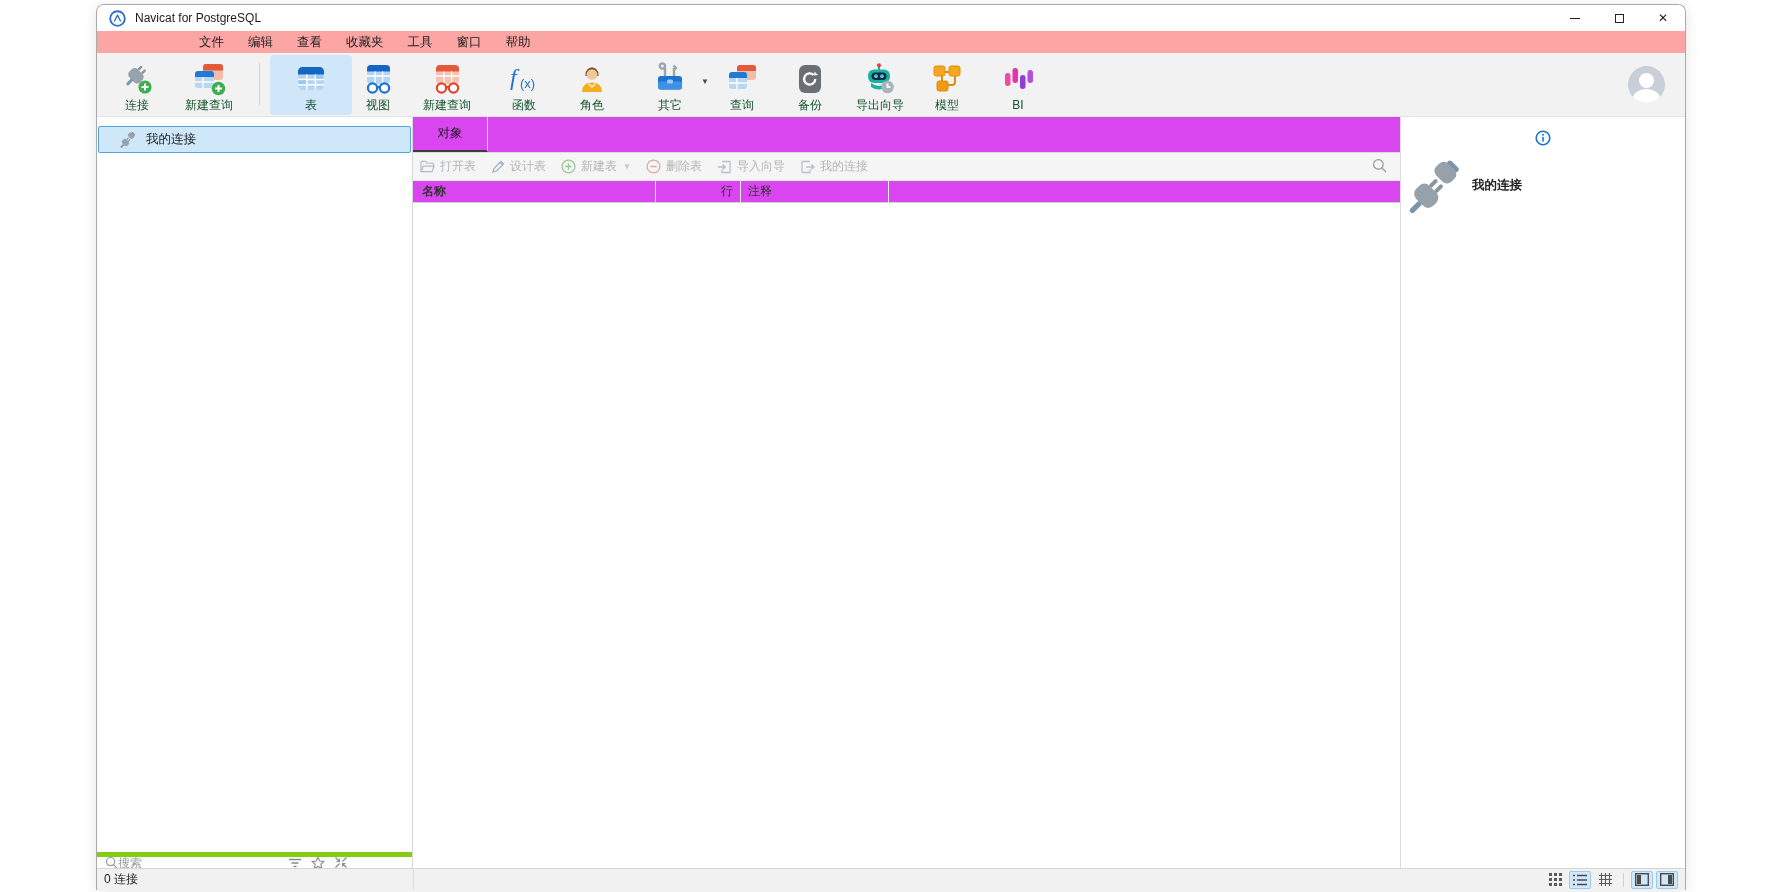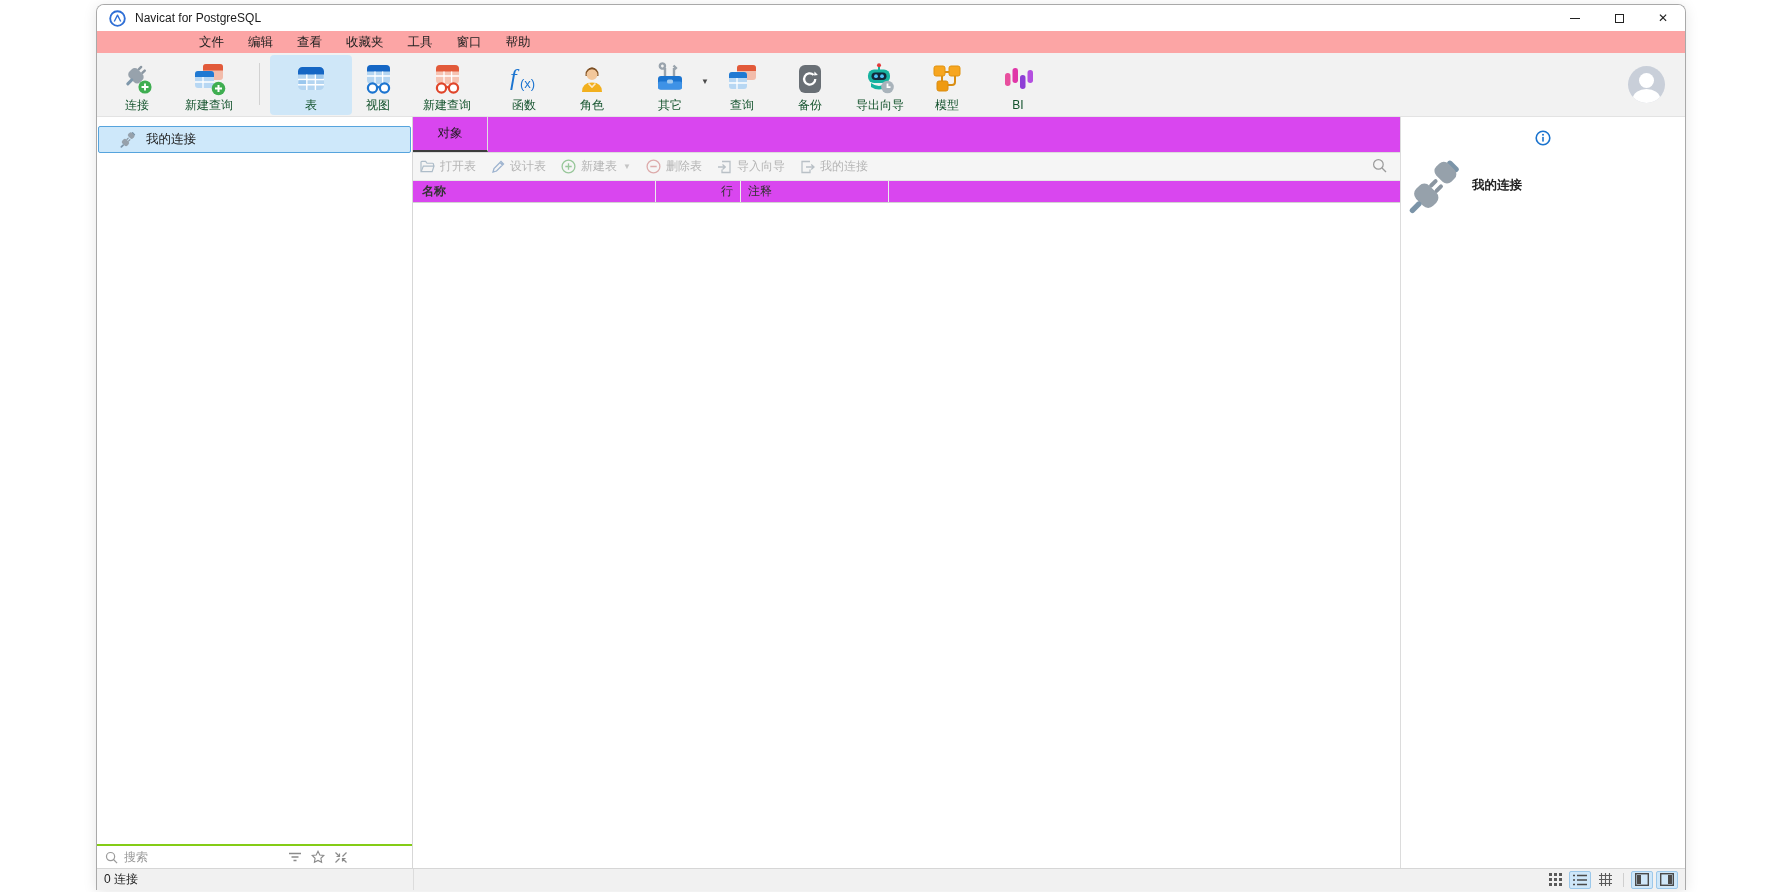--- a/index.html
+++ b/index.html
@@ -39,21 +39,21 @@
             background:#c9cfd9; overflow:hidden; }
   .avatar .head { position:absolute; left:11px; top:7px; width:15px; height:15px; border-radius:50%; background:#fff; }
   .avatar .body { position:absolute; left:5px; top:23px; width:27px; height:18px; border-radius:50%; background:#fff; }
   
   .content { flex:1; display:flex; min-height:0; }
   .sidebar { width:316px; flex:none; border-right:1px solid #d7d7d7; display:flex; flex-direction:column; background:#fff; }
   .conn-item { margin:9px 1px 0 1px; height:27px; display:flex; align-items:center; gap:9px;
                padding-left:21px; font-size:12.5px; color:#1a1a1a;
                background:#cee8fa; border:1px solid #56a4dd; border-radius:2px; }
   .sidebar-fill { flex:1; }
-  .sidebar-search { height:24px; border-top:2px solid #84cc16; display:flex; align-items:center; padding:0 8px; gap:6px; }
+  .sidebar-search { height:16px; border-top:5px solid #84cc16; display:flex; align-items:center; padding:0 8px; }
   .sidebar-search input { border:none; outline:none; flex:1; font-size:12px; color:#333;
                           font-family:"Liberation Sans",sans-serif; background:transparent; min-width:0; }
   .sidebar-search input::placeholder { color:#9a9a9a; }
   .ss-icons { display:flex; align-items:center; gap:9px; margin-right:56px; }
   
   .main { flex:1; display:flex; flex-direction:column; background:#d946ef; min-width:0; }
   .tabstrip { height:36px; border-bottom:1px solid #dcdcdc; display:flex; flex:none; }
   .tab { width:75px; display:flex; align-items:center; justify-content:center; font-size:12.5px; color:#1a1a1a;
          border-right:1px solid #e0e0e0; position:relative; }
   .tab.active { border-bottom:2px solid #3d3d3d; }

